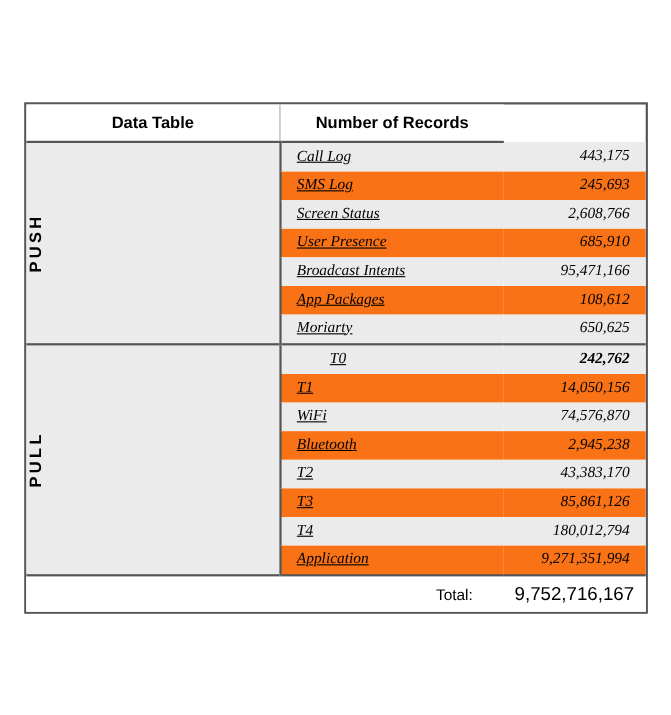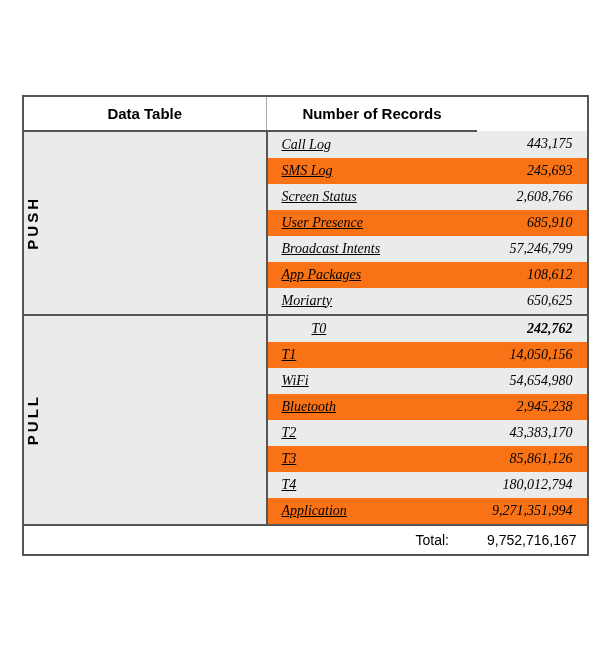--- a/index.html
+++ b/index.html
@@ -110,21 +110,21 @@
         <tr class="row-even">
           <td class="col-name">Screen Status</td>
           <td class="col-num">2,608,766</td>
         </tr>
         <tr class="row-odd">
           <td class="col-name">User Presence</td>
           <td class="col-num">685,910</td>
         </tr>
         <tr class="row-even">
           <td class="col-name">Broadcast Intents</td>
-          <td class="col-num">57,246,799</td>
+          <td class="col-num">95,471,166</td>
         </tr>
         <tr class="row-odd">
           <td class="col-name">App Packages</td>
           <td class="col-num">108,612</td>
         </tr>
         <tr class="row-even">
           <td class="col-name">Moriarty</td>
           <td class="col-num">650,625</td>
         </tr>
         <tr class="row-even">
@@ -133,21 +133,21 @@
           </td>
           <td class="col-name section-separator" style="border-top: 2px solid rgb(85, 85, 85);">T0</td>
           <td class="col-num section-separator" style="border-top: 2px solid rgb(85, 85, 85); font-weight: bold;">242,762</td>
         </tr>
         <tr class="row-odd">
           <td class="col-name">T1</td>
           <td class="col-num">14,050,156</td>
         </tr>
         <tr class="row-even">
           <td class="col-name">WiFi</td>
-          <td class="col-num">54,654,980</td>
+          <td class="col-num">74,576,870</td>
         </tr>
         <tr class="row-odd">
           <td class="col-name">Bluetooth</td>
           <td class="col-num">2,945,238</td>
         </tr>
         <tr class="row-even">
           <td class="col-name">T2</td>
           <td class="col-num">43,383,170</td>
         </tr>
         <tr class="row-odd">
@@ -157,17 +157,17 @@
         <tr class="row-even">
           <td class="col-name">T4</td>
           <td class="col-num">180,012,794</td>
         </tr>
         <tr class="row-odd">
           <td class="col-name">Application</td>
           <td class="col-num">9,271,351,994</td>
         </tr>
         <tr class="total-row" style="background: rgb(255, 255, 255);">
           <td colspan="2" class="total-label" style="text-align: right; font-style: normal; font-family: Arial, Helvetica, sans-serif; font-size: 14px; padding: 6px 28px; border-top: 2px solid rgb(85, 85, 85);">Total:</td>
-          <td class="total-value" style="text-align: center; font-style: normal; font-family: Arial, Helvetica, sans-serif; font-size: 14px; padding: 6px 10px; border-top: 2px solid rgb(85, 85, 85);">9,752,716,167</td>
+          <td class="total-value" style="text-align: center; font-style: normal; font-family: Arial, Helvetica, sans-serif; font-size: 17px; padding: 6px 10px; border-top: 2px solid rgb(85, 85, 85);">9,752,716,167</td>
         </tr>
       </tbody>
   </table>
 </div>
 
 </body></html>

